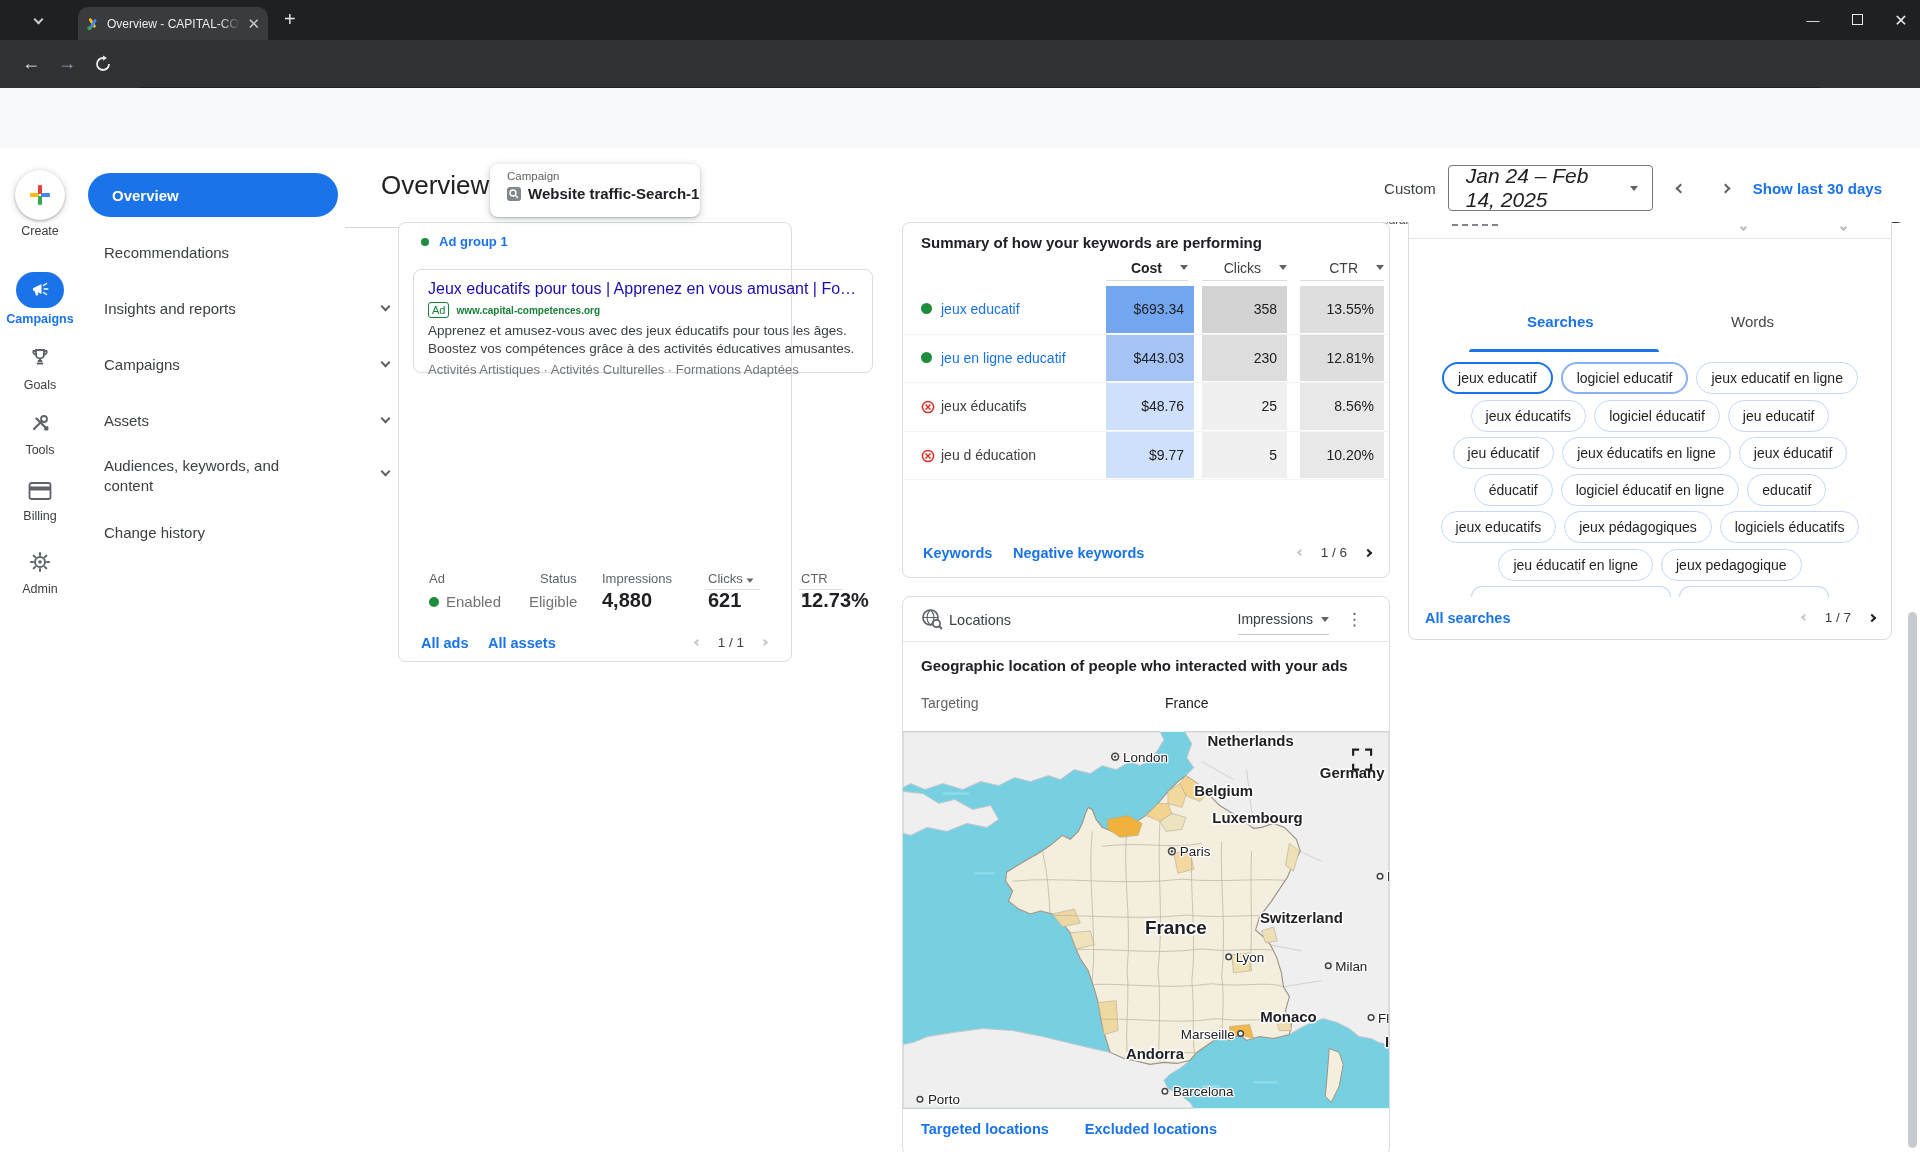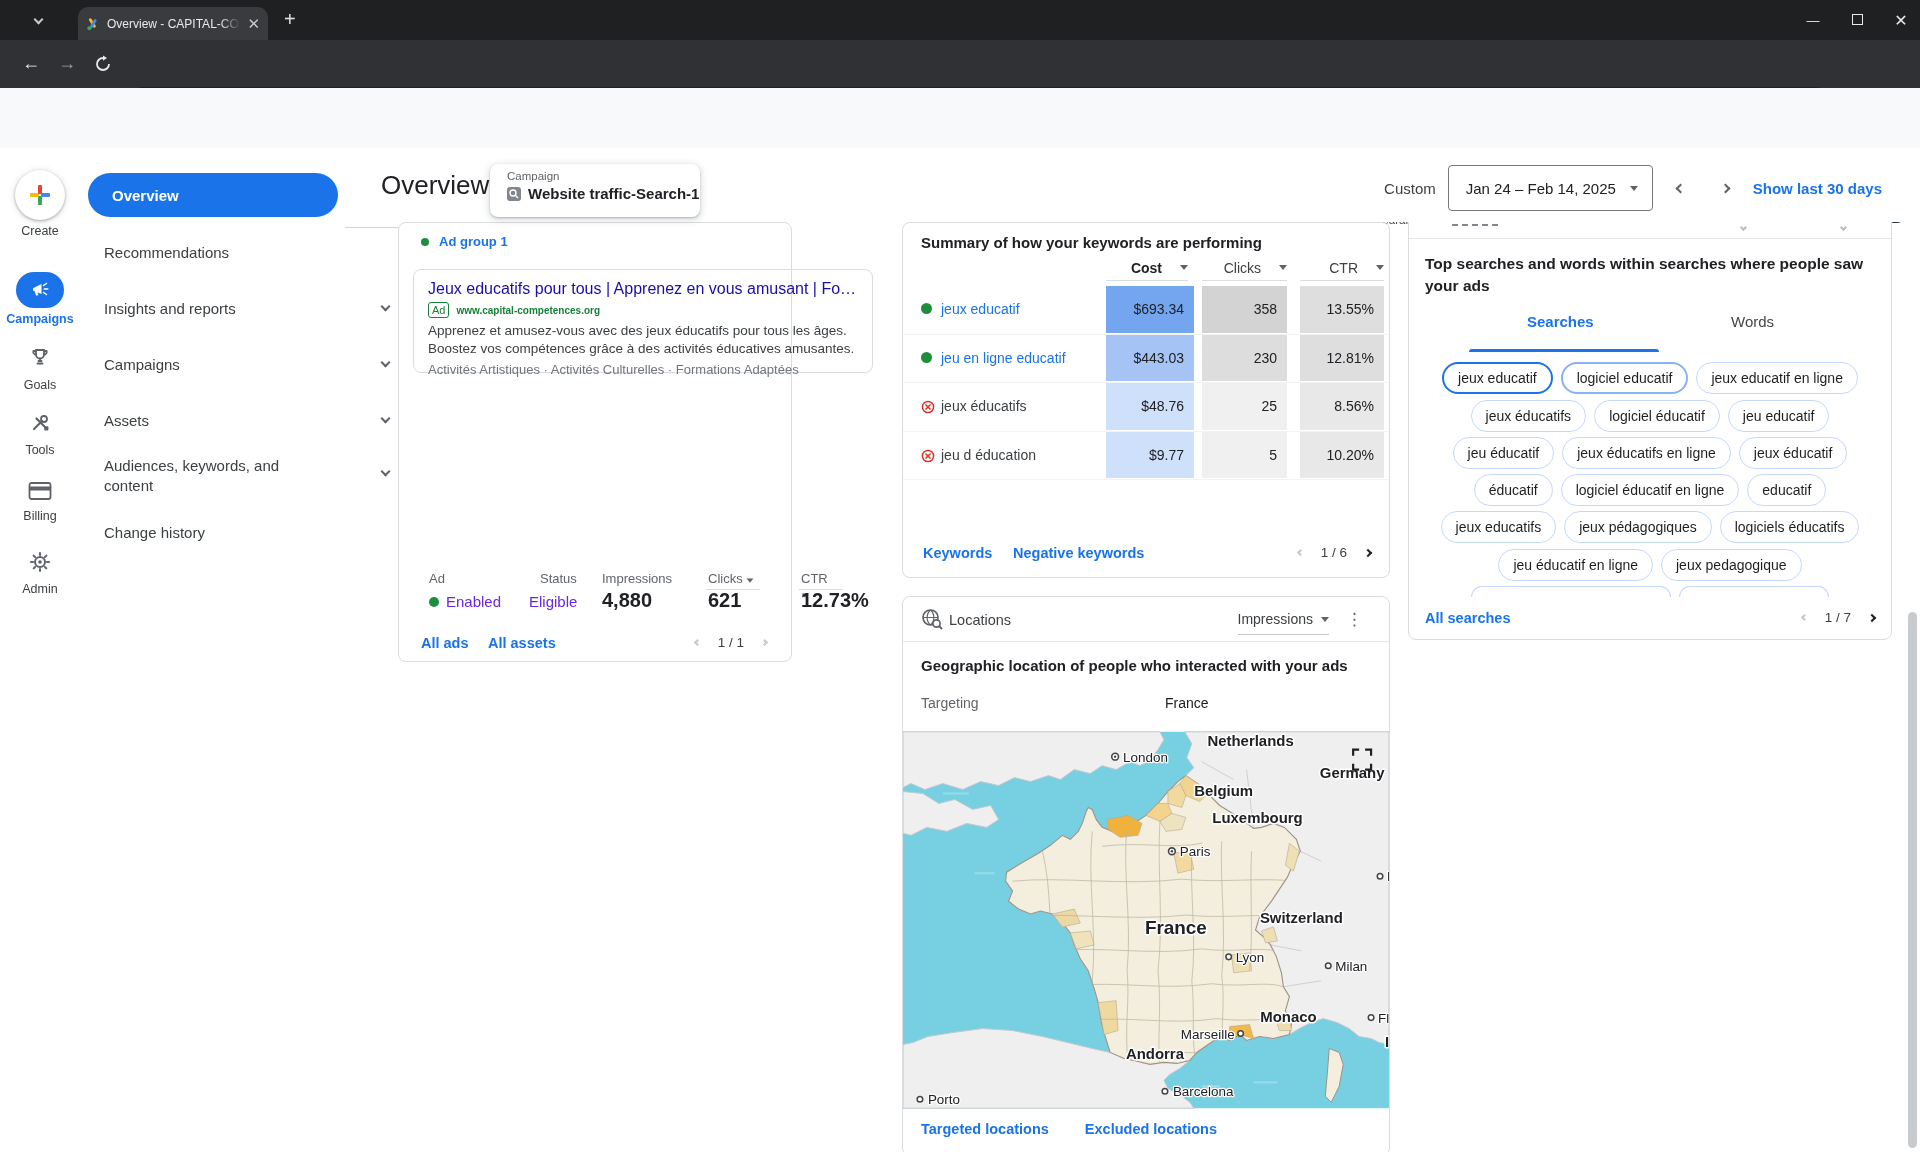--- a/index.html
+++ b/index.html
@@ -60,21 +60,21 @@
     border-radius:8px; box-shadow:0 1px 2px rgba(60,64,67,.3), 0 2px 6px 2px rgba(60,64,67,.15);
     padding:6px 12px 0 17px; }
   .campcard .clabel { font-size:11.5px; color:#5f6368; }
   .campcard .crow { display:flex; align-items:center; gap:7px; margin-top:3px; }
   .campicon { width:14px; height:14px; background:#80868b; border-radius:3px; position:relative; }
   .campname { font-size:15px; font-weight:700; color:#202124; white-space:nowrap; }
   .daterow { position:absolute; right:38px; top:17px; display:flex; align-items:center; }
   .datemode { font-size:15px; color:#3c4043; margin-right:12px; }
   .datebox { width:205px; height:46px; border:1px solid #747775; border-radius:4px; display:flex;
     align-items:center; padding:0 14px 0 17px; gap:10px; }
-  .datetext { font-size:15px; color:#202124; flex:1; }
+  .datetext { font-size:21px; color:#202124; flex:1;font-style:italic; }
   .showlast { color:#1a73e8; font-size:15px; font-weight:700; margin-left:24px; }
 
   
   .rail { position:absolute; left:0; top:148px; width:80px; height:1004px; background:#fff; z-index:6; }
   .railitem { position:absolute; width:80px; text-align:center; }
   .raillbl { font-size:12.5px; color:#3c4043; margin-top:4px; }
   .createbtn { width:50px; height:50px; border-radius:50%; background:#fff; margin:0 auto;
     box-shadow:0 1px 3px rgba(0,0,0,.3), 0 1px 8px rgba(0,0,0,.12); display:flex; align-items:center; justify-content:center; }
   .campspill { width:48px; height:36px; border-radius:18px; background:#1a73e8; margin:0 auto;
     display:flex; align-items:center; justify-content:center; }
@@ -101,21 +101,21 @@
   .gdot { width:8px; height:8px; border-radius:50%; background:#1e8e3e; }
   .adpreview { position:absolute; left:14px; top:46px; width:460px; height:104px; border:1px solid #dadce0;
     border-radius:8px; padding:10px 14px; }
   .adtitle { color:#1a0dab; font-size:16px; white-space:nowrap; overflow:hidden; text-overflow:ellipsis; }
   .adurlrow { display:flex; align-items:center; gap:7px; margin-top:4px; }
   .adbadge { border:1px solid #188038; color:#188038; font-size:11px; border-radius:3px; padding:0 3px; line-height:14px; }
   .adurl { color:#188038; font-size:10px; font-weight:700; }
   .addesc { color:#3c4043; font-size:13.5px; line-height:18px; margin-top:4px; }
   .adsl { color:#70757a; font-size:13px; margin-top:4px; }
   .stathead { position:absolute; top:348px; font-size:13px; color:#5f6368; }
-  .statval { position:absolute; top:370px; font-size:15px; color:#6d28d9; }
+  .statval { position:absolute; top:370px; font-size:15px; color:#737373; }
   .statnum { position:absolute; top:366px; font-size:20px; color:#202124; font-weight:700; }
   .sortline { position:absolute; height:1px; background:#dadce0; top:366px; }
   .cardfootlink { color:#1a73e8; font-size:14.5px; font-weight:700; }
   .pagin { display:flex; align-items:center; gap:18px; font-size:13.5px; color:#3c4043; }
   .chvdis { border-color:#c6c9cc; }
 
   
   .kwtitle { position:absolute; left:18px; top:11px; font-size:15px; font-weight:700; color:#202124; }
   .kwhead { position:absolute; top:38px; height:20px; font-size:14px; color:#3c4043;
     display:flex; justify-content:flex-end; align-items:center; gap:18px; border-bottom:1px solid #dadce0; padding-bottom:6px;}
@@ -517,21 +517,20 @@
       <span class="chv chv-r" style="width:6px;height:6px;border-width:2.5px;border-color:#202124"></span>
     </div>
   </div>
 
   <div class="card" style="left:1408px;top:204px;width:484px;height:436px;overflow:hidden">
     <div class="cutrow">
       <span class="dashstub"></span>
       <span class="chv chv-sm abs" style="left:332px;top:20px;border-color:#9aa0a6;opacity:.7"></span>
       <span class="chv chv-sm abs" style="left:432px;top:20px;border-color:#9aa0a6;opacity:.7"></span>
     </div>
-    <div class="sctitle">Top searches and words within searches where people saw your ads</div>
     <div class="sctabs">
       <span class="abs" style="left:118px;color:#1a73e8;font-weight:700">Searches</span>
       <span class="abs" style="left:322px;color:#444746">Words</span>
     </div>
     <div class="tabund"></div>
 
     <div class="chiprow" style="top:157px">
       <span class="chip chip-sel">jeux educatif</span>
       <span class="chip chip-med">logiciel educatif</span>
       <span class="chip">jeux educatif en ligne</span>

